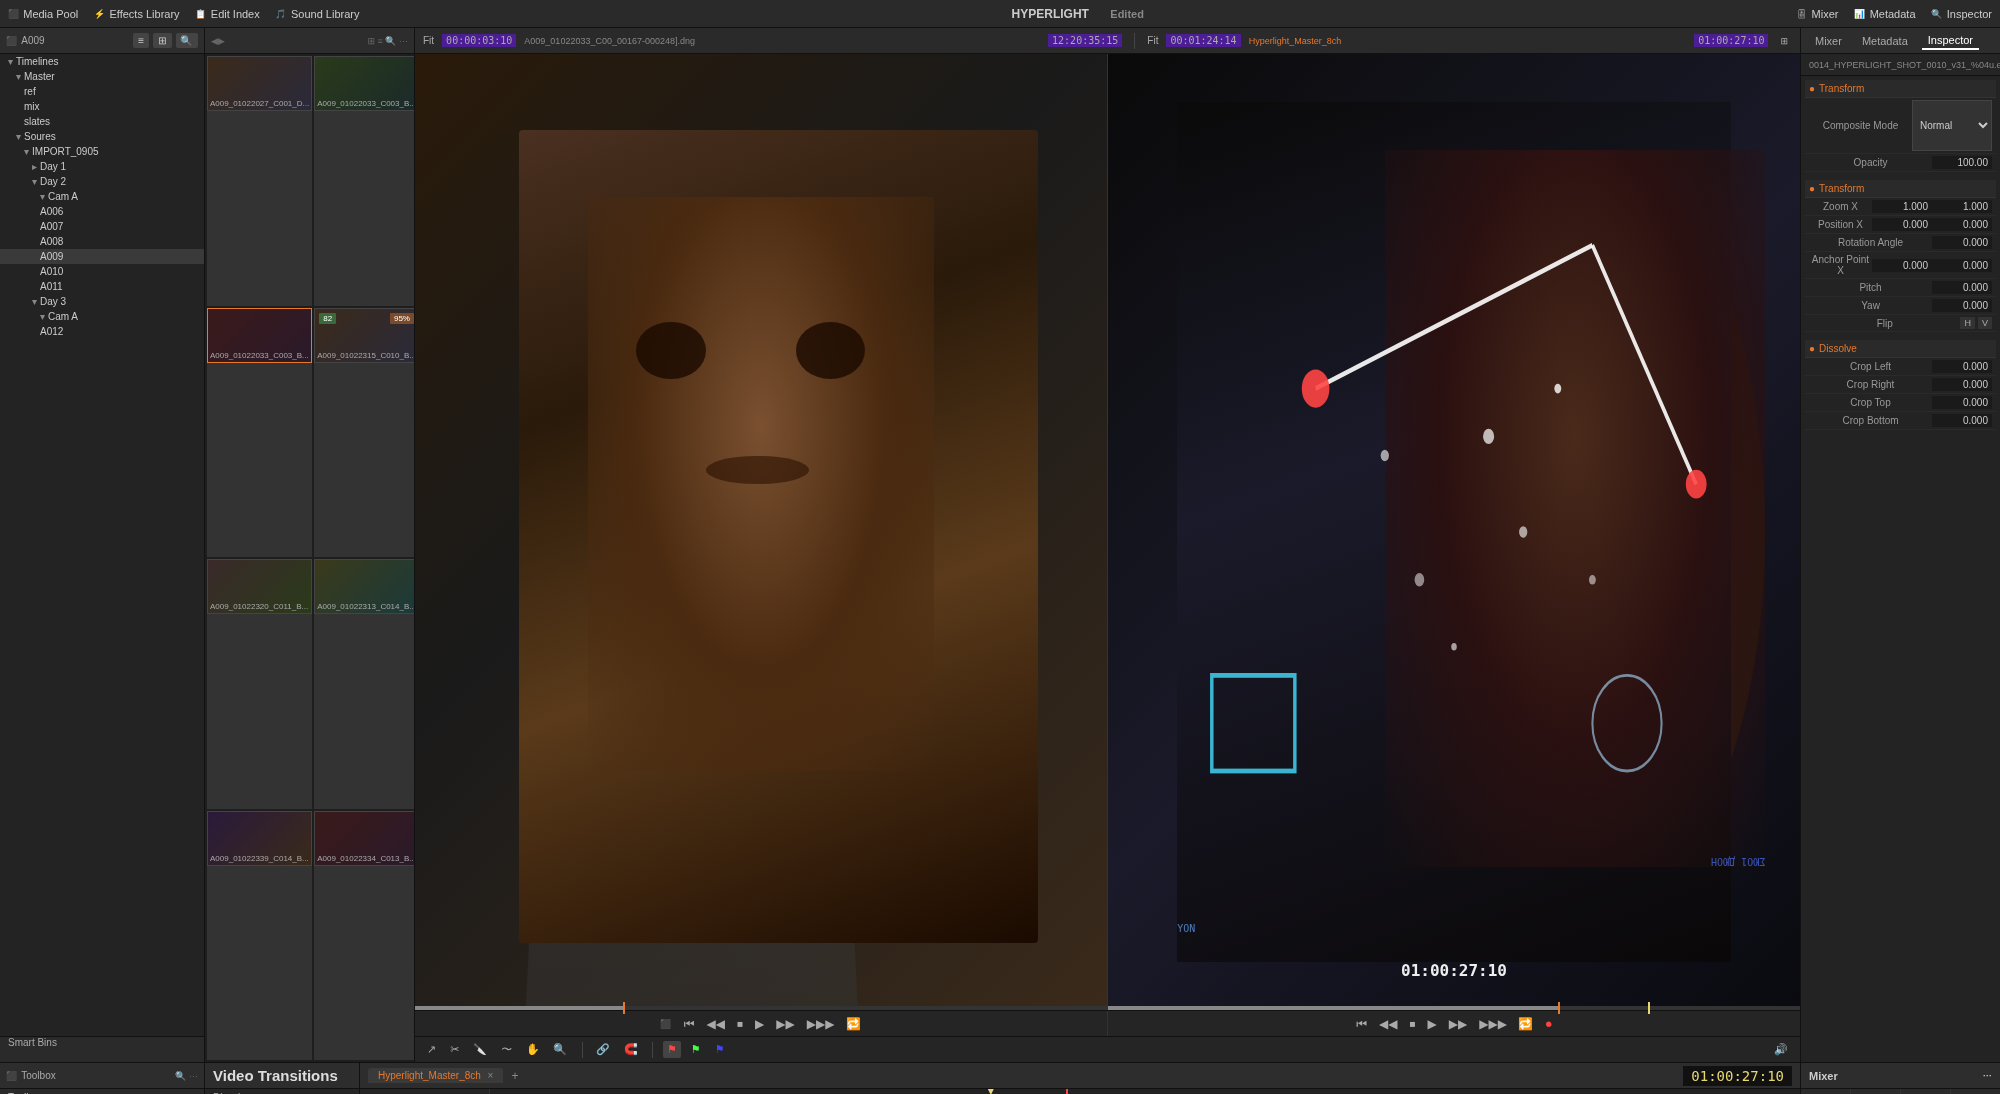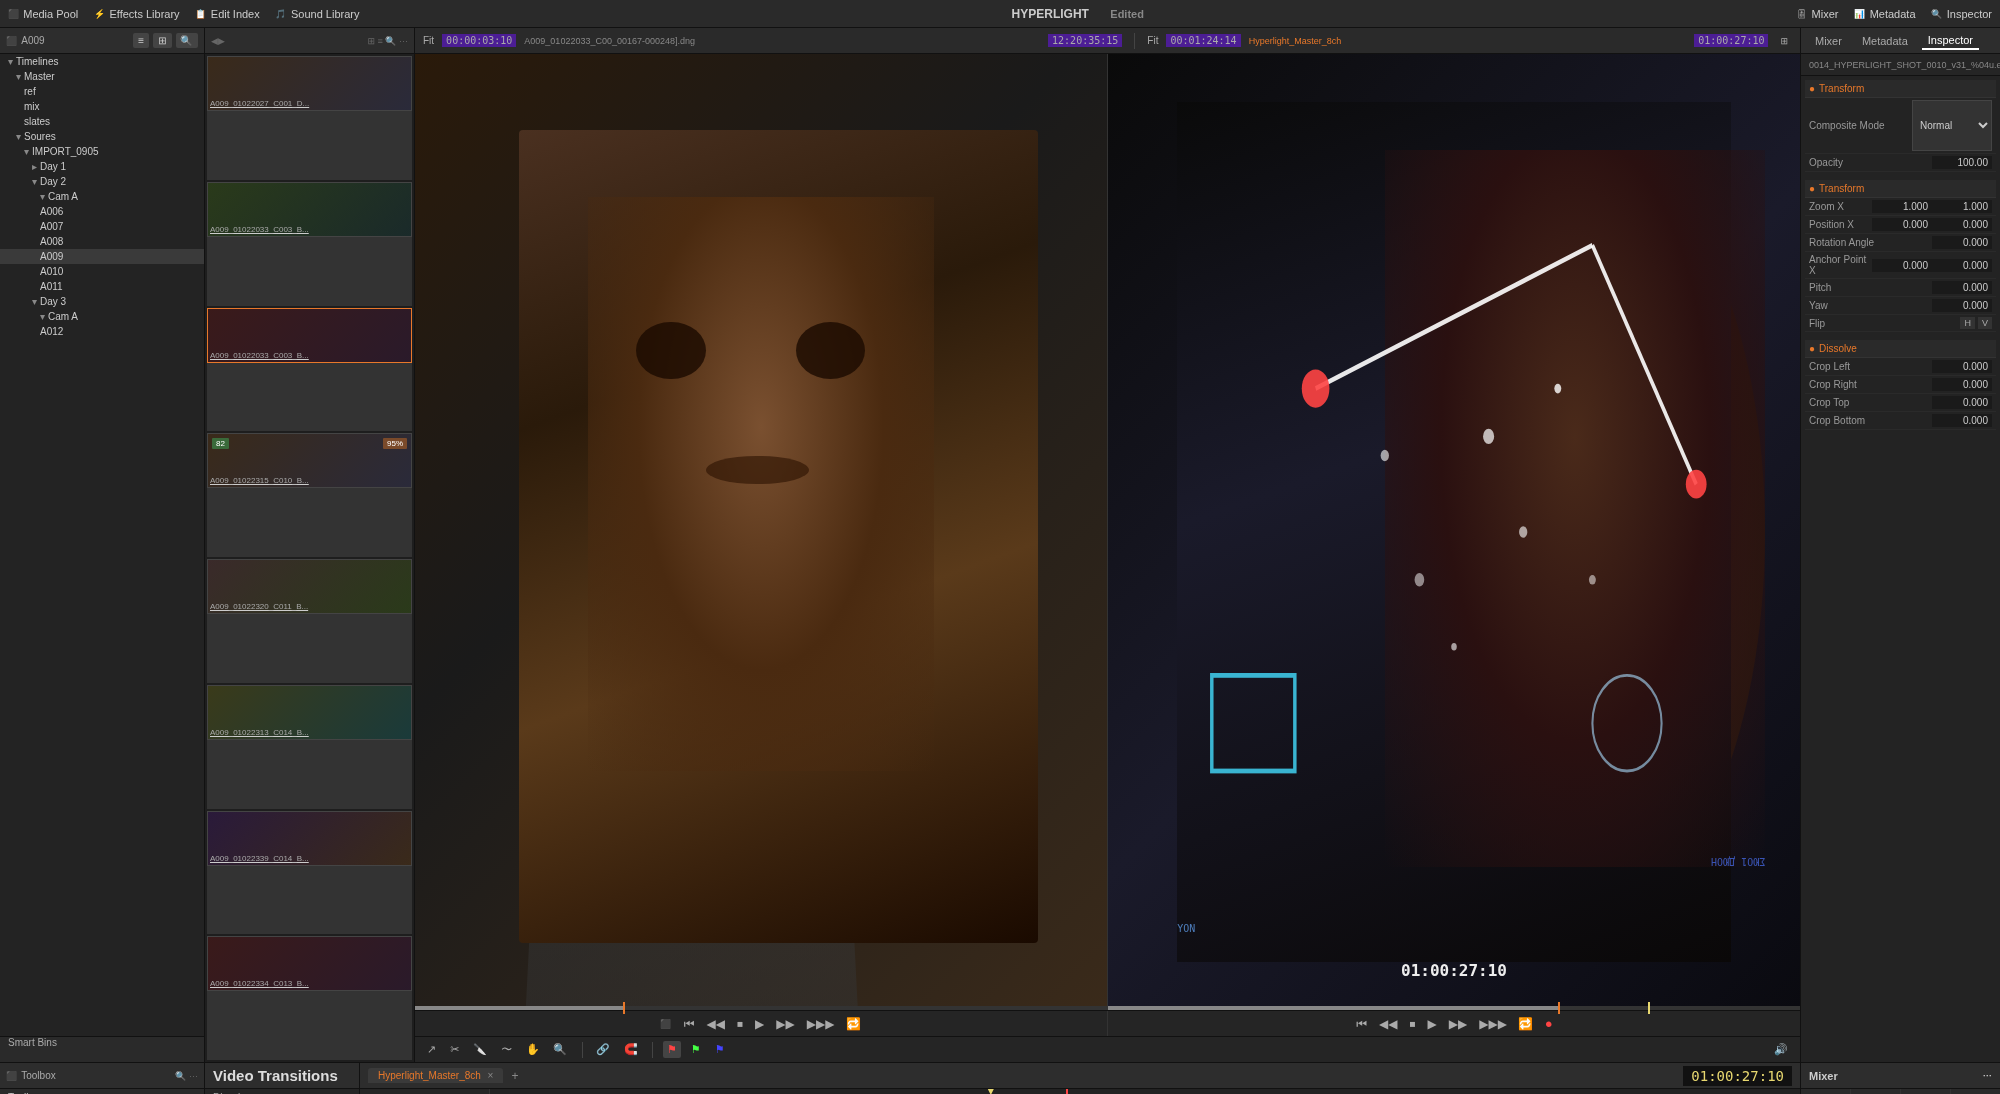--- a/index.html
+++ b/index.html
@@ -103,26 +103,25 @@
     
     .thumb-panel {
       width: 210px;
       background: #1e1e1e;
       border-right: 1px solid #111;
       display: flex;
       flex-direction: column;
     }
     .thumb-grid {
       display: grid;
-      grid-template-columns: 1fr;
+      grid-template-columns: 1fr 1fr;
       gap: 2px;
       padding: 2px;
       overflow-y: auto;
       flex: 1;
-      text-decoration: underline;
     }
     .thumb-item {
       position: relative;
       background: #333;
       cursor: pointer;
     }
     .thumb-bg {
       width: 100%;
       height: 55px;
       background: #2a2a2a;
@@ -291,20 +290,21 @@
     .inspector-row {
       display: flex;
       align-items: center;
       padding: 2px 4px;
       font-size: 10px;
       border-bottom: 1px solid #2a2a2a;
     }
     .inspector-label {
       flex: 1;
       color: #999;
+      text-align: center;
     }
     .inspector-value {
       width: 60px;
       text-align: right;
       color: #ccc;
       background: #1a1a1a;
       padding: 1px 4px;
       font-size: 10px;
     }
     .inspector-dropdown {

